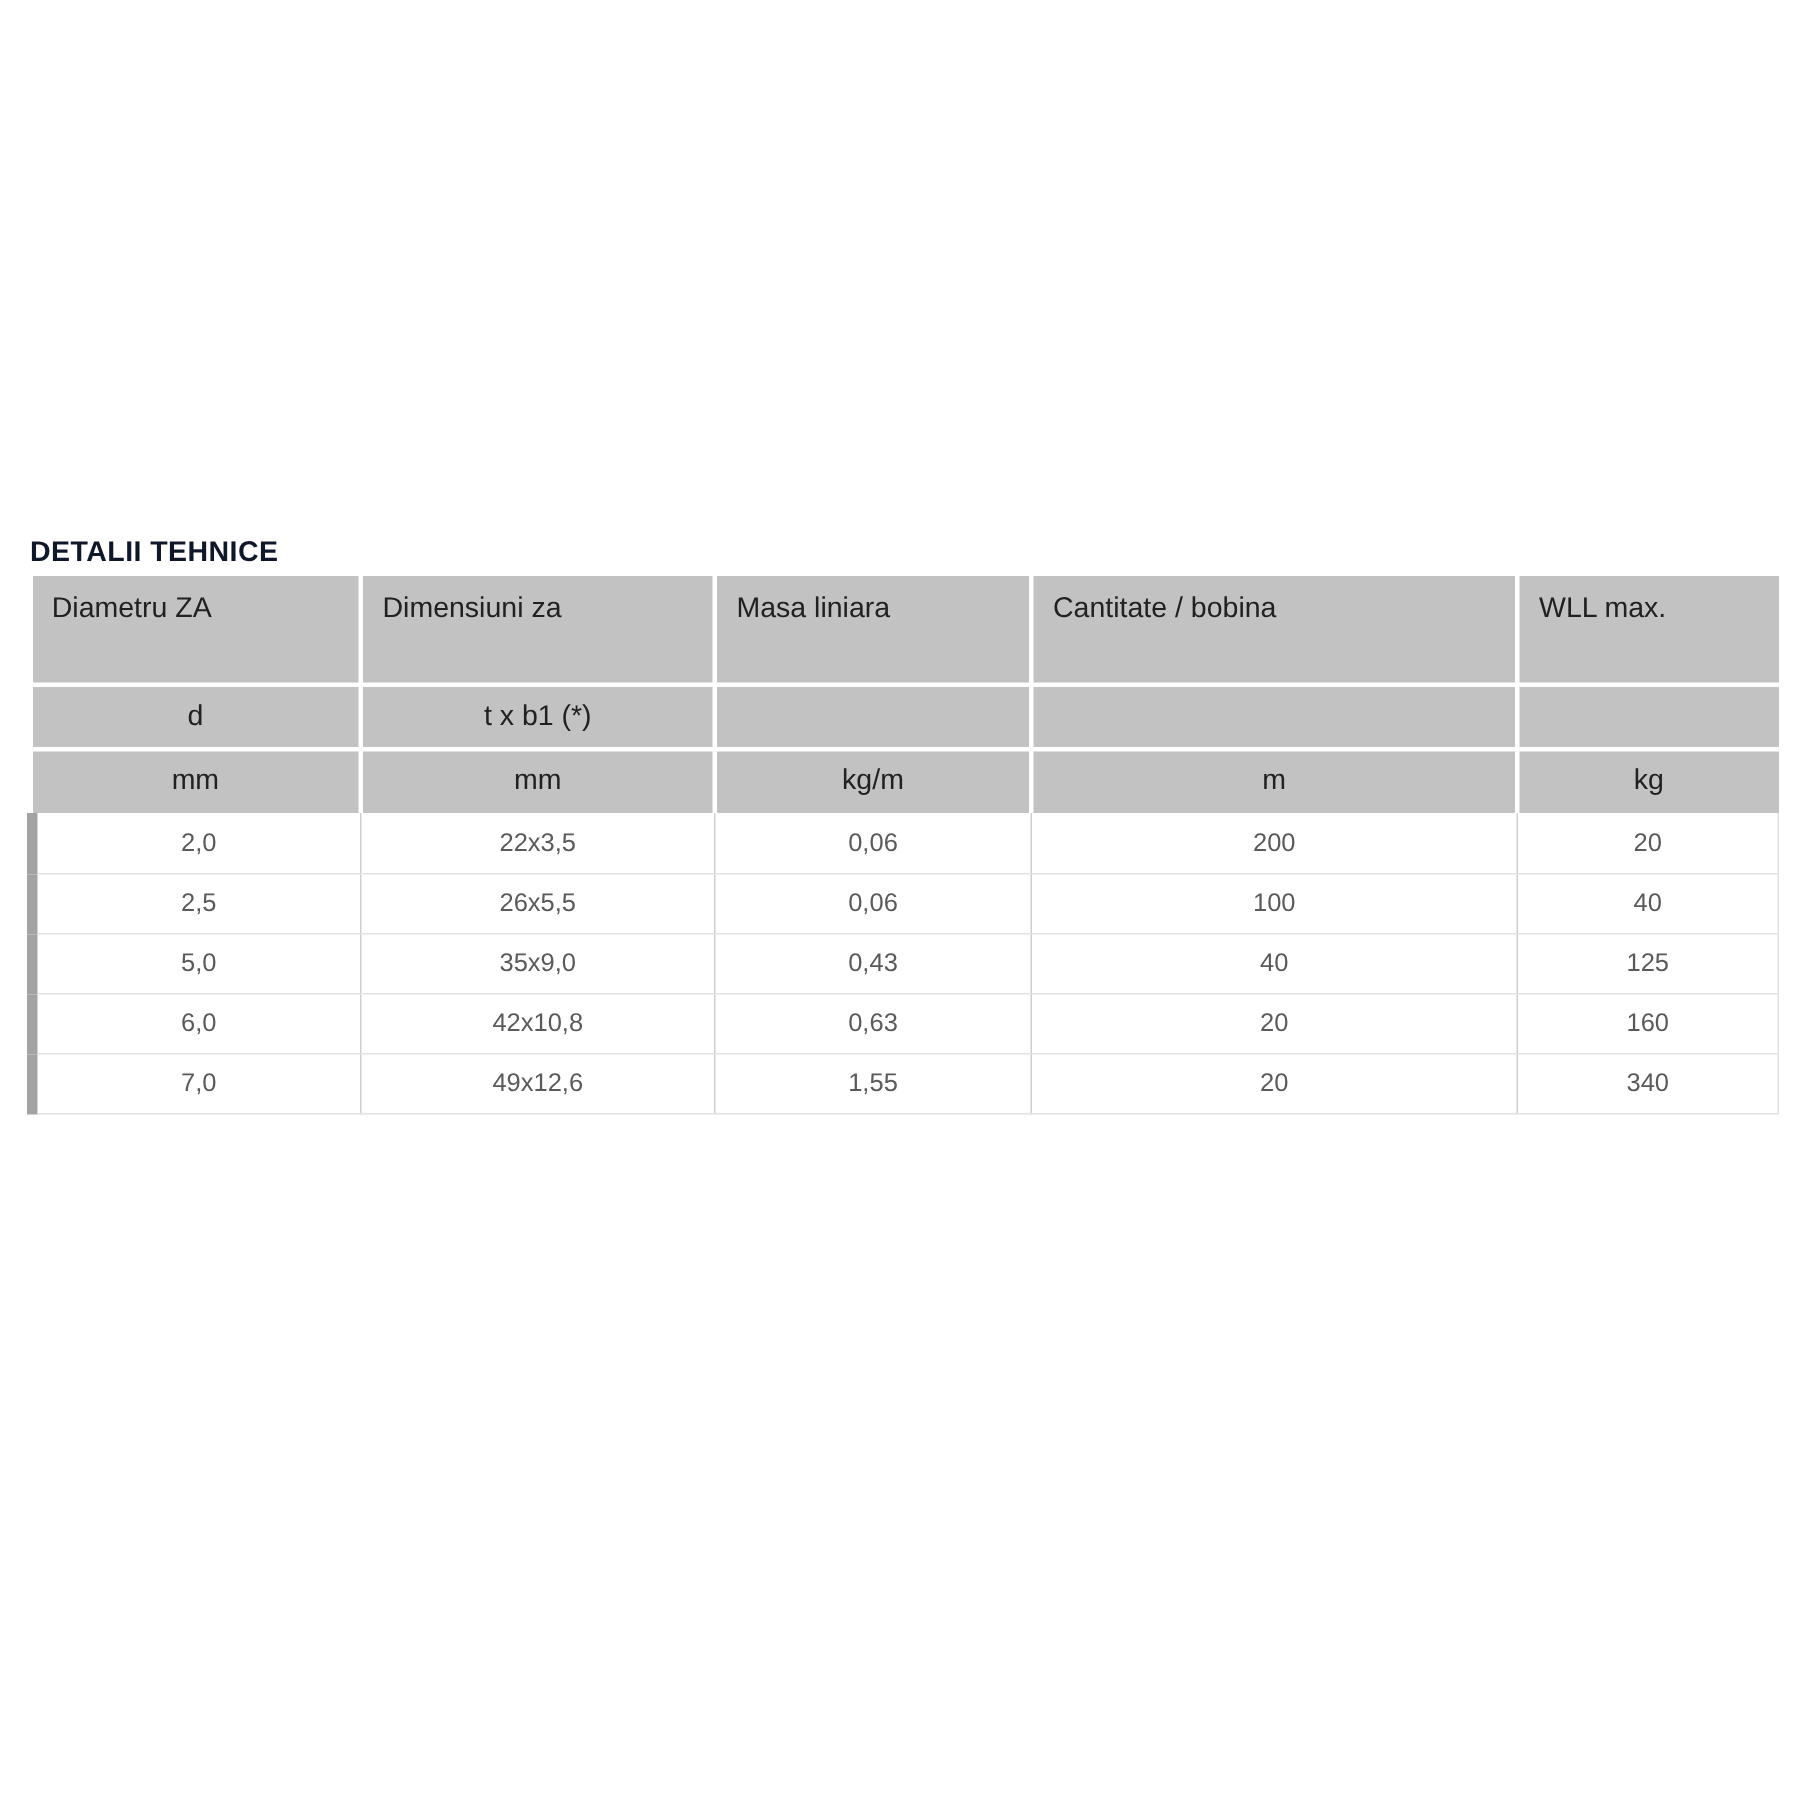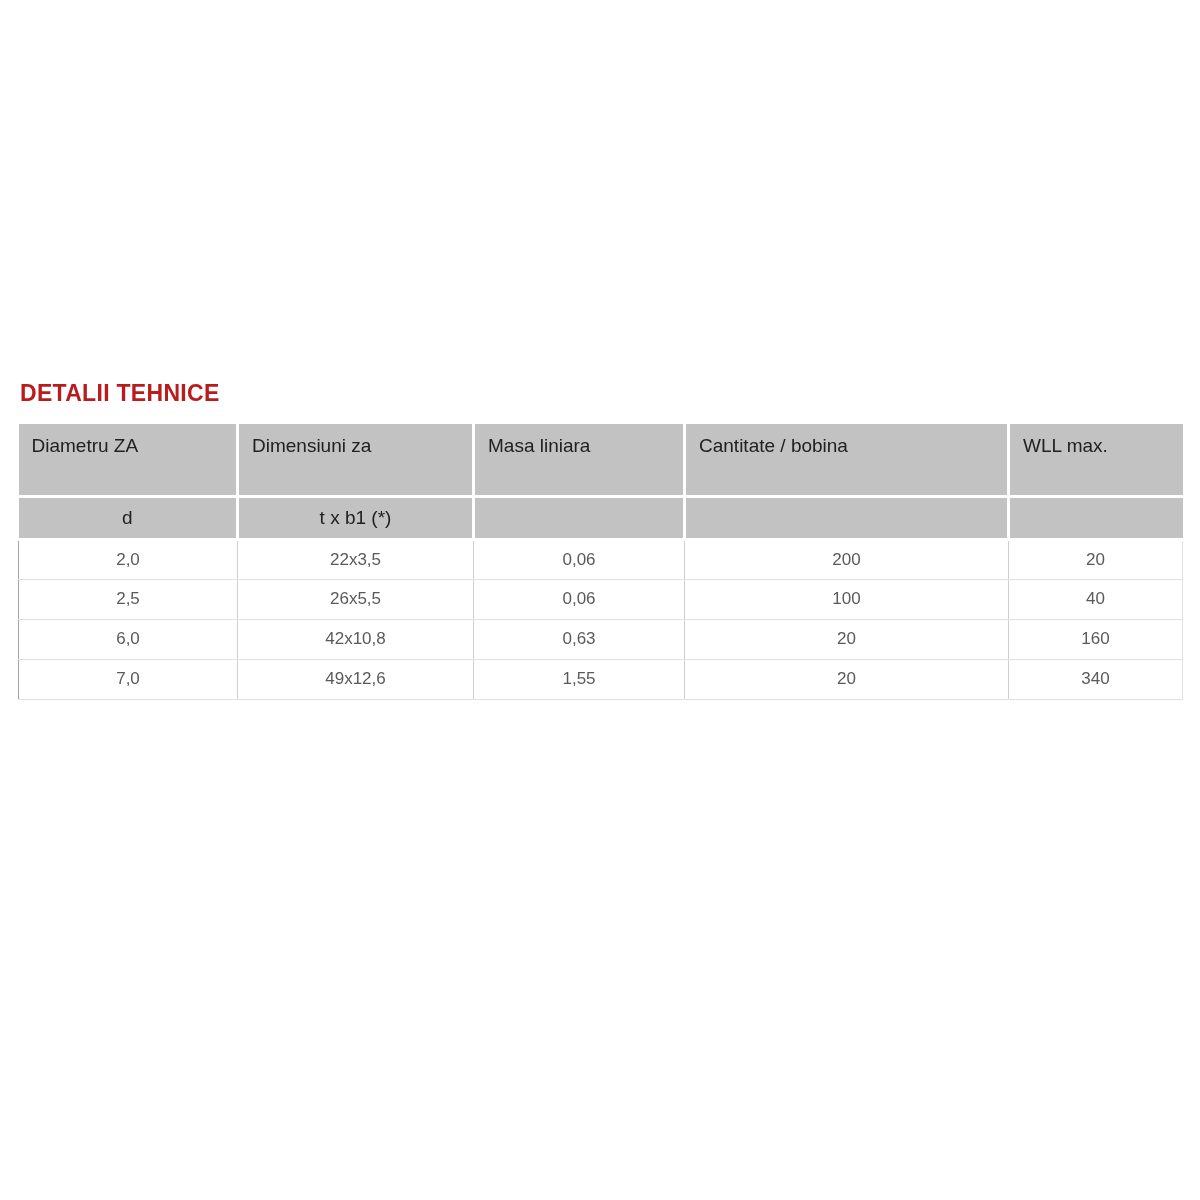--- a/index.html
+++ b/index.html
@@ -10,31 +10,30 @@
   body {
     width: 1200px;
     height: 1200px;
     position: relative;
     font-family: "Liberation Sans", sans-serif;
   }
   .section-title {
     position: absolute;
     left: 20px;
     top: 356px;
-    font-size: 23px;
+    font-size: 19px;
     line-height: 26px;
     font-weight: bold;
     letter-spacing: 0.3px;
-    color: #b91c1c;
-    margin-top: 24px;
+    color: #0f172a;
   }
   table.spec-table {
     position: absolute;
     left: 18px;
-    top: 424px;
+    top: 384px;
     width: 1164px;
     border-collapse: collapse;
     table-layout: fixed;
   }
   .spec-table th, .spec-table td {
     box-sizing: border-box;
     font-weight: normal;
   }
   
   .spec-table thead th {
@@ -68,21 +67,21 @@
     height: 40px;
     text-align: center;
     vertical-align: middle;
     color: #5a5a5a;
     font-size: 17px;
     background: #ffffff;
     border-right: 1px solid #cfcfcf;
     border-bottom: 1px solid #e2e2e2;
   }
   .spec-table tbody td:first-child {
-    border-left: 1px solid #a3a3a3;
+    border-left: 7px solid #a3a3a3;
   }
   .spec-table tbody td:last-child {
     border-right: 1px solid #e2e2e2;
   }
 </style>
 </head>
 <body>
 
 <div class="section-title">DETALII TEHNICE</div>
 
@@ -102,35 +101,49 @@
       <th>Cantitate / bobina</th>
       <th>WLL max.</th>
     </tr>
     <tr class="symbol-row">
       <th>d</th>
       <th>t x b1 (*)</th>
       <th></th>
       <th></th>
       <th></th>
     </tr>
+    <tr class="unit-row">
+      <th>mm</th>
+      <th>mm</th>
+      <th>kg/m</th>
+      <th>m</th>
+      <th>kg</th>
+    </tr>
   </thead>
   <tbody>
     <tr>
       <td>2,0</td>
       <td>22x3,5</td>
       <td>0,06</td>
       <td>200</td>
       <td>20</td>
     </tr>
     <tr>
       <td>2,5</td>
       <td>26x5,5</td>
       <td>0,06</td>
       <td>100</td>
       <td>40</td>
+    </tr>
+    <tr>
+      <td>5,0</td>
+      <td>35x9,0</td>
+      <td>0,43</td>
+      <td>40</td>
+      <td>125</td>
     </tr>
     <tr>
       <td>6,0</td>
       <td>42x10,8</td>
       <td>0,63</td>
       <td>20</td>
       <td>160</td>
     </tr>
     <tr>
       <td>7,0</td>

